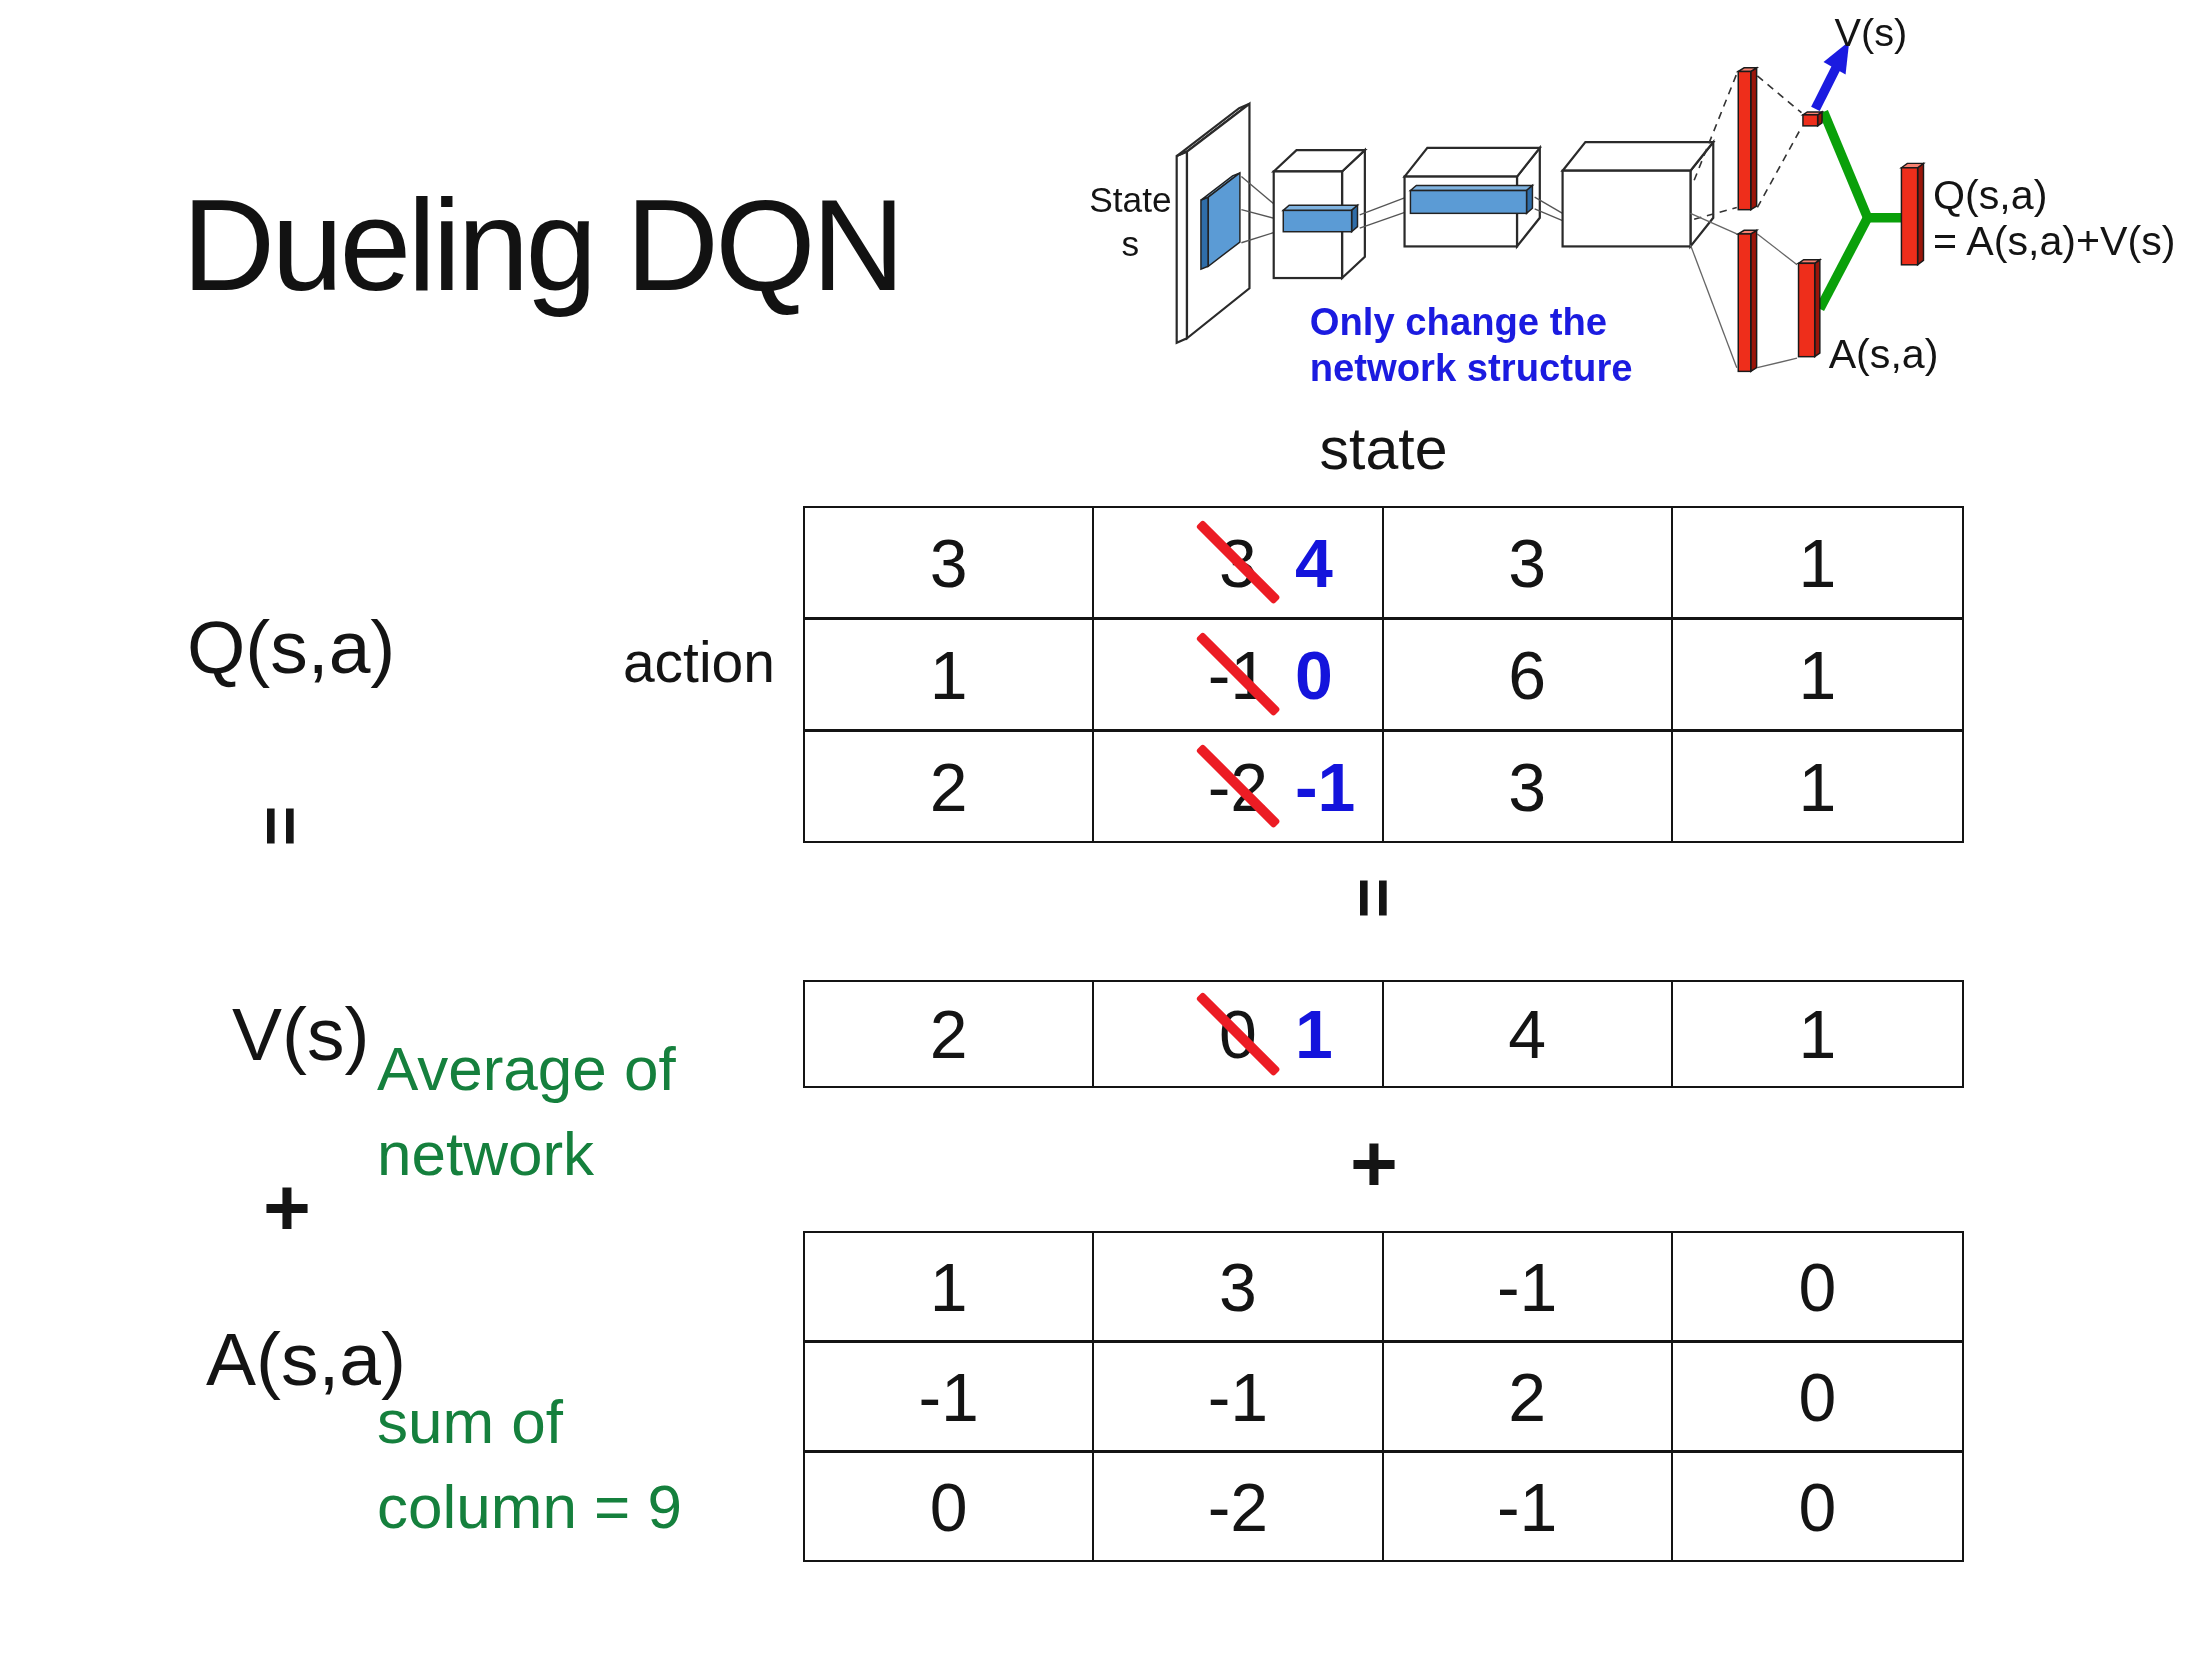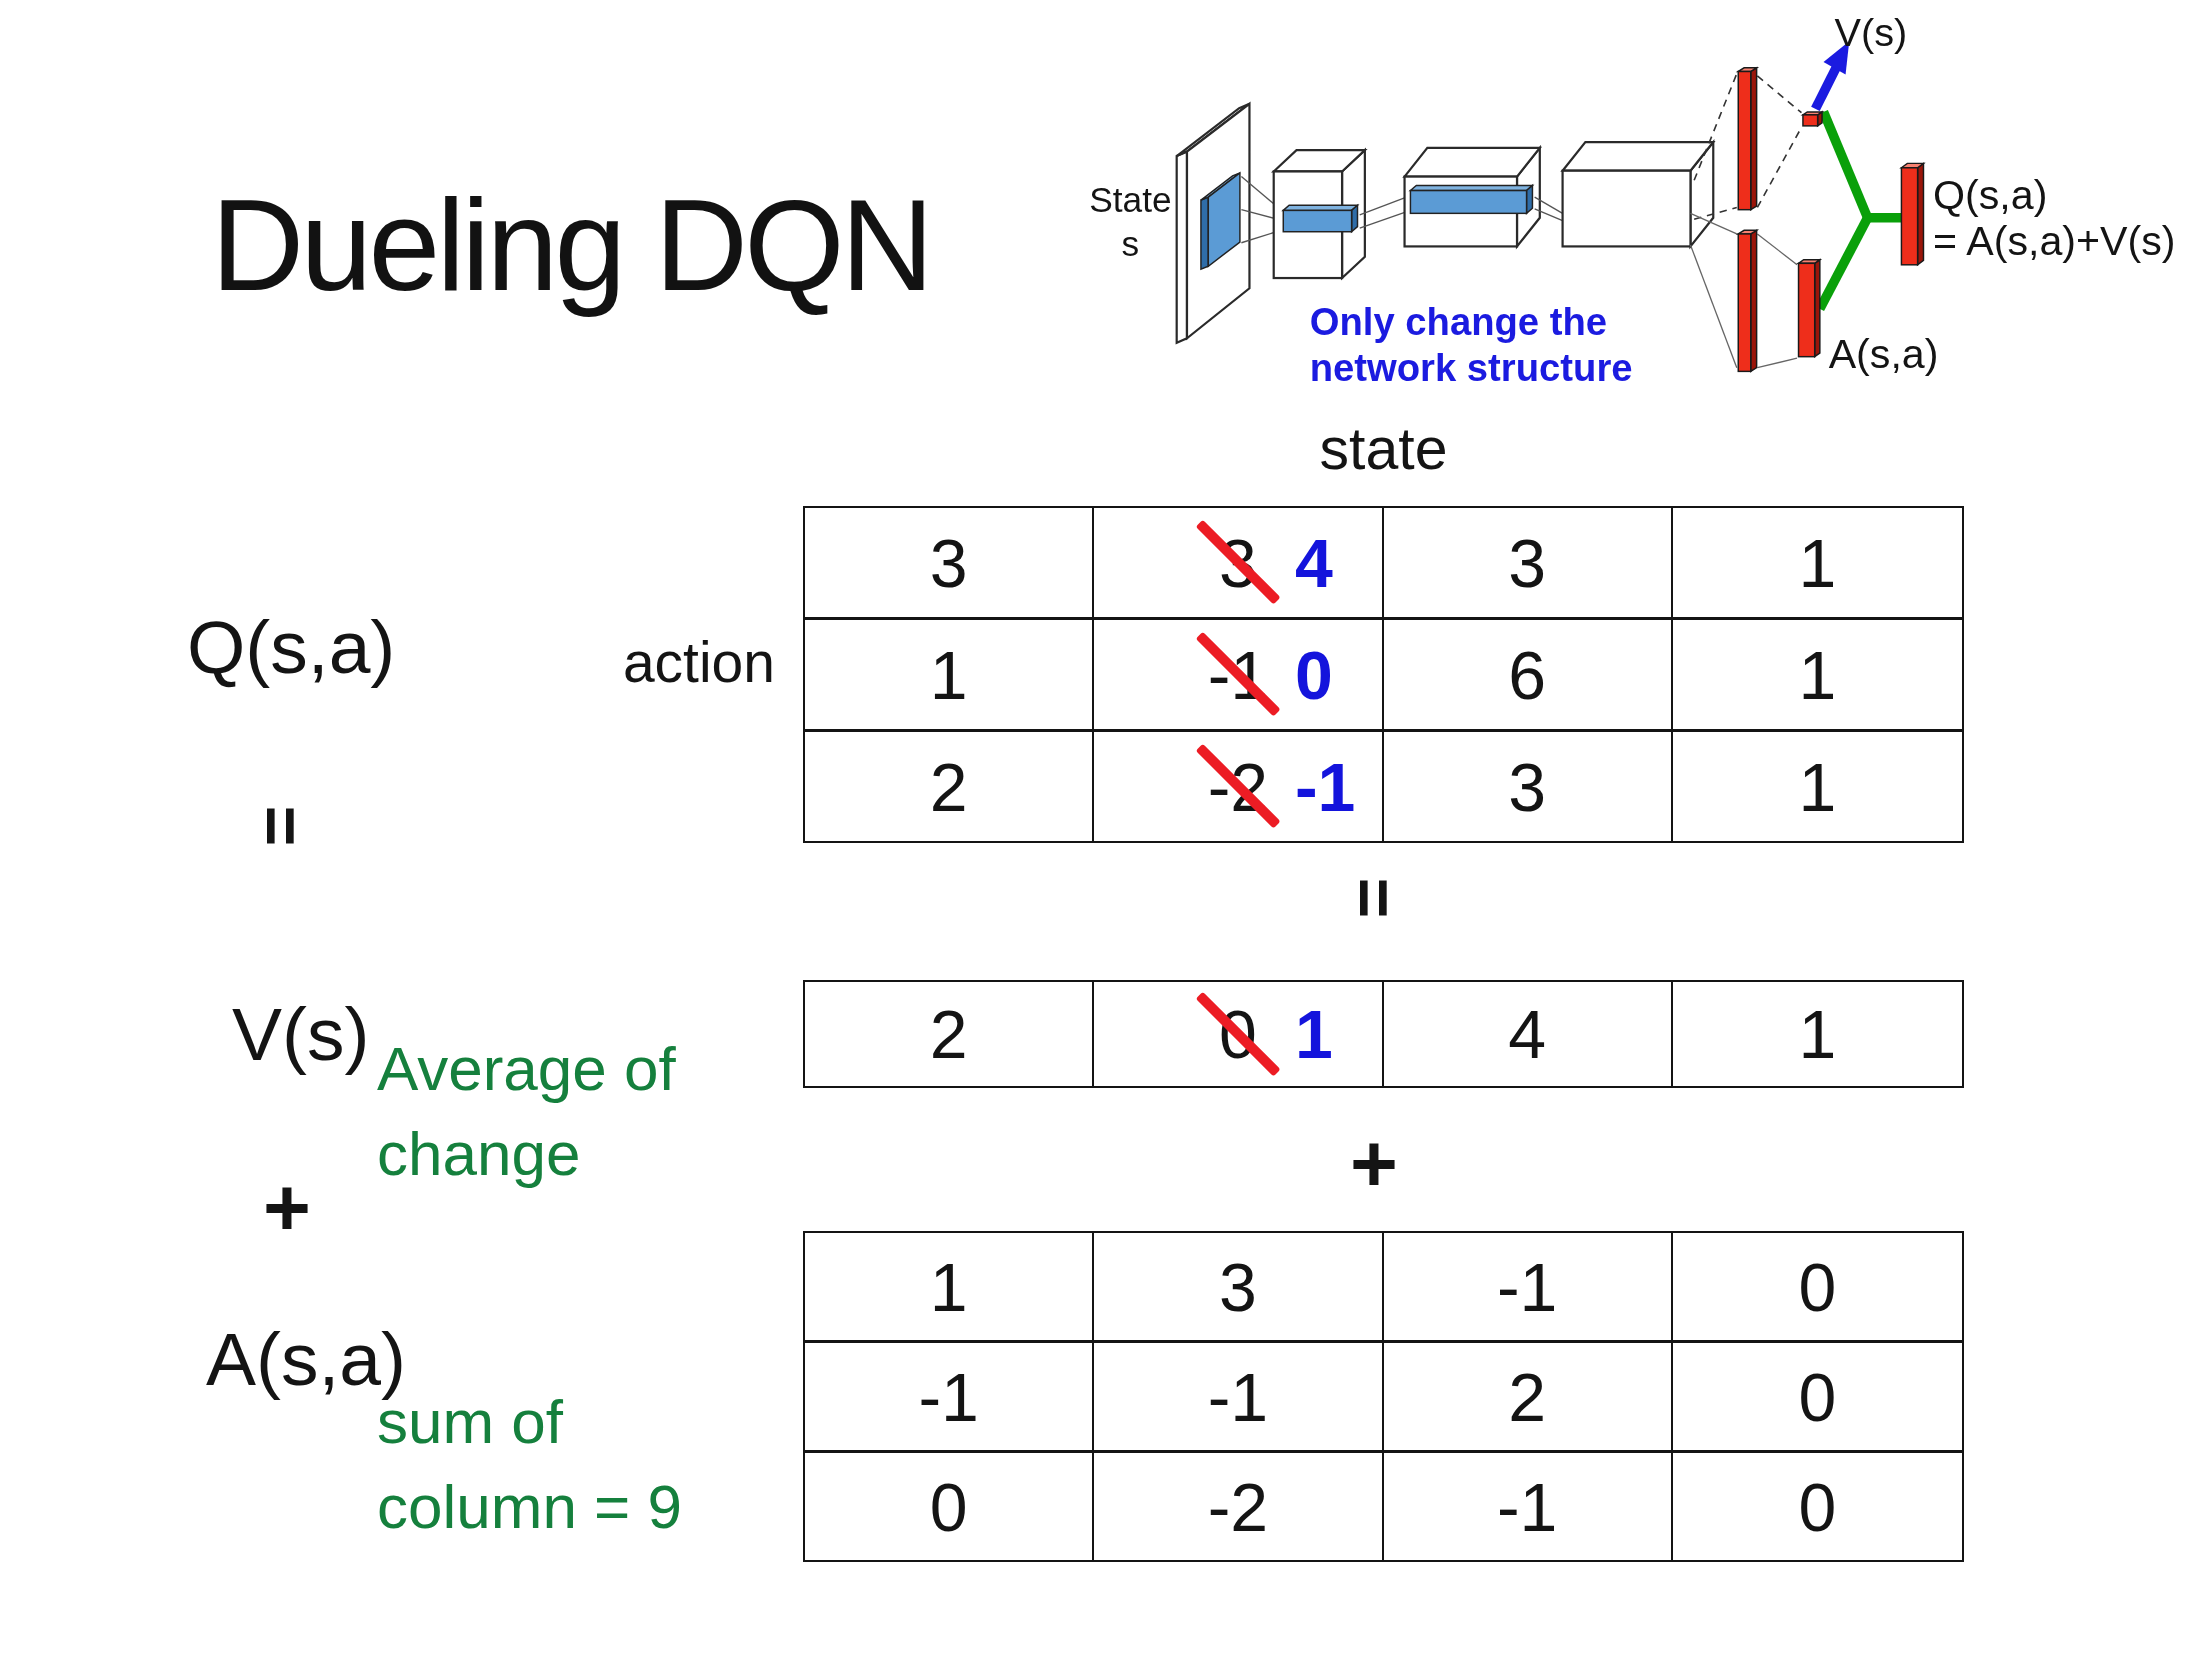--- a/index.html
+++ b/index.html
@@ -1,19 +1,19 @@
 <!DOCTYPE html>
 <html style="font-size:11.8px"><head>
 <meta charset="utf-8">
 <style>
   html,body{margin:0;padding:0;background:#ffffff;}
   .stage{position:relative;width:2205px;height:1654px;background:#fff;overflow:hidden;
          font-family:"Liberation Sans",sans-serif;color:#141414;}
   .lbl{position:absolute;white-space:nowrap;}
-  .title{left:182px;top:171px;font-size:129px;letter-spacing:-3.7px;color:#121212;font-weight:400;margin-left:29px;}
+  .title{left:182px;top:171px;font-size:129px;letter-spacing:-3.7px;color:#121212;font-weight:400;}
   .qlabel{left:187px;top:604px;font-size:75px;}
   .vlabel{left:232px;top:991px;font-size:75px;}
   .alabel{left:206px;top:1316px;font-size:75px;}
   .actionlabel{left:481px;top:629px;width:294px;text-align:right;font-size:57px;}
   .statelabel{left:803px;top:415px;width:1161px;text-align:center;font-size:59px;}
   .bluenote{color:#15803d;font-size:62px;line-height:85px;white-space:nowrap;position:absolute;}
   .avgnote{left:377px;top:1026px;}
   .sumnote{left:377px;top:1379px;}
   .roteq{position:absolute;width:96px;height:96px;display:flex;align-items:center;justify-content:center;
          font-size:70px;font-weight:700;}
@@ -169,21 +169,21 @@
   <div class="lbl qlabel">Q(s,a)</div>
   <div class="roteq eq-left">
     <span>=</span>
   </div>
   <div class="lbl vlabel">V(s)</div>
   <div class="plus plus-left">+</div>
   <div class="lbl alabel">A(s,a)</div>
 
   <div class="bluenote avgnote">
     <div>Average of</div>
-    <div>change</div>
+    <div>network</div>
   </div>
   <div class="bluenote sumnote">
     <div>sum of</div>
     <div>column = 9</div>
   </div>
 
   <div class="lbl statelabel">state</div>
   <div class="lbl actionlabel">action</div>
 
   <div class="tbl q-tbl">

